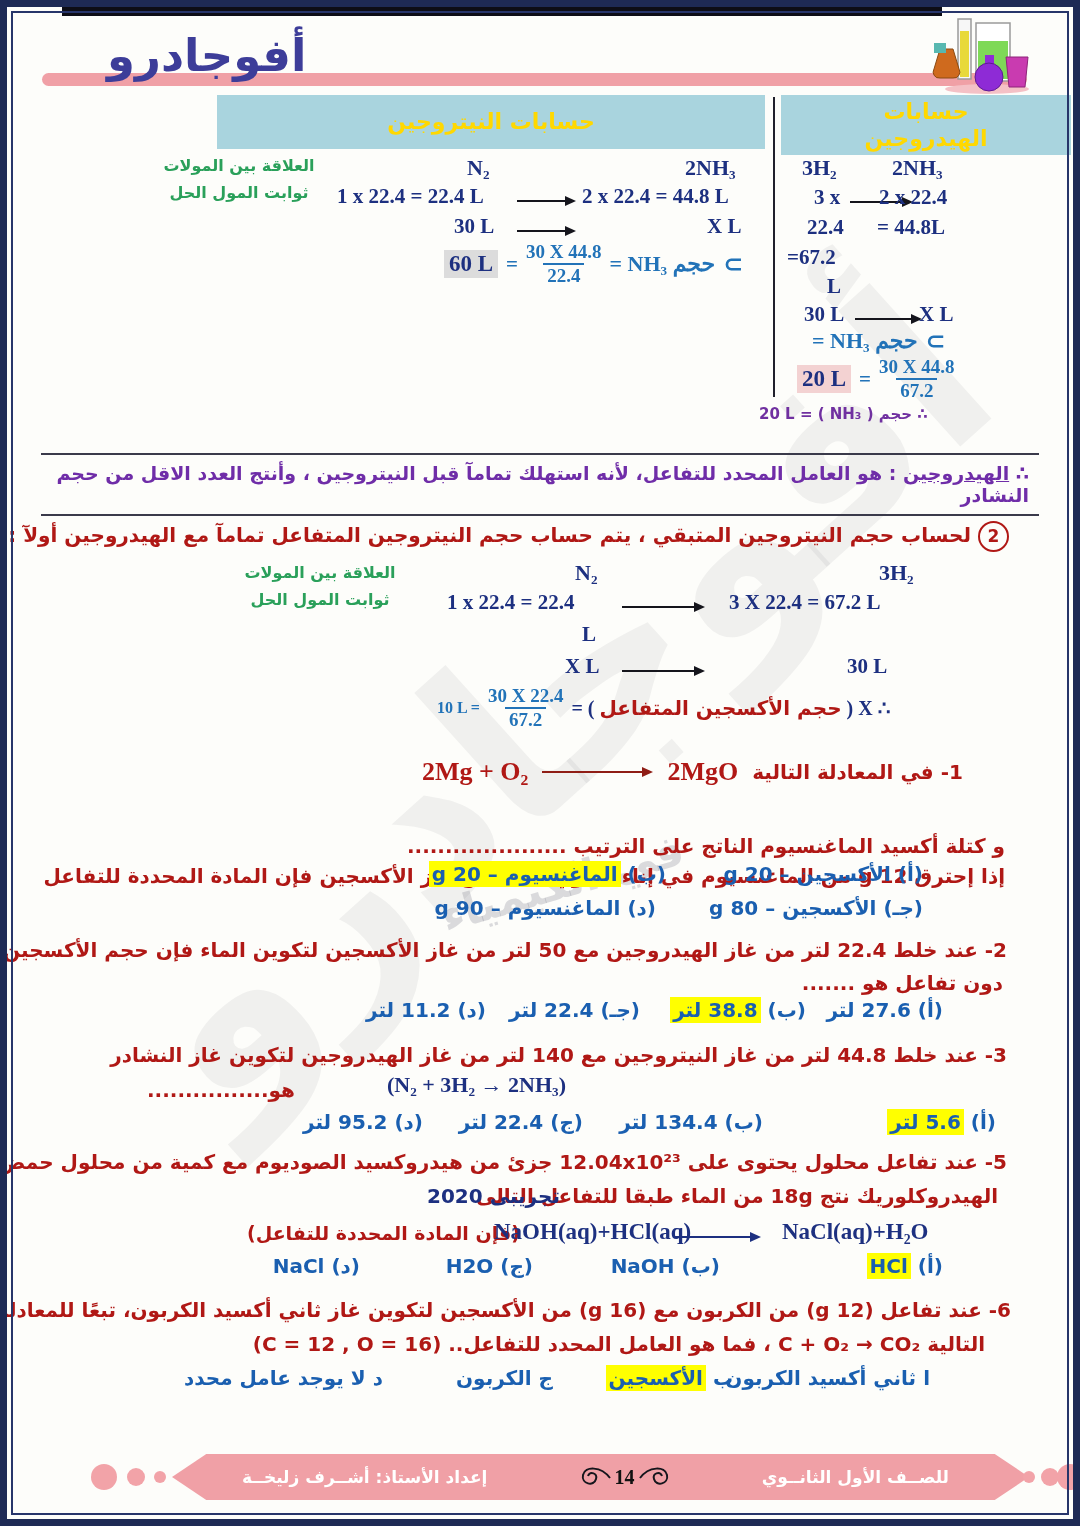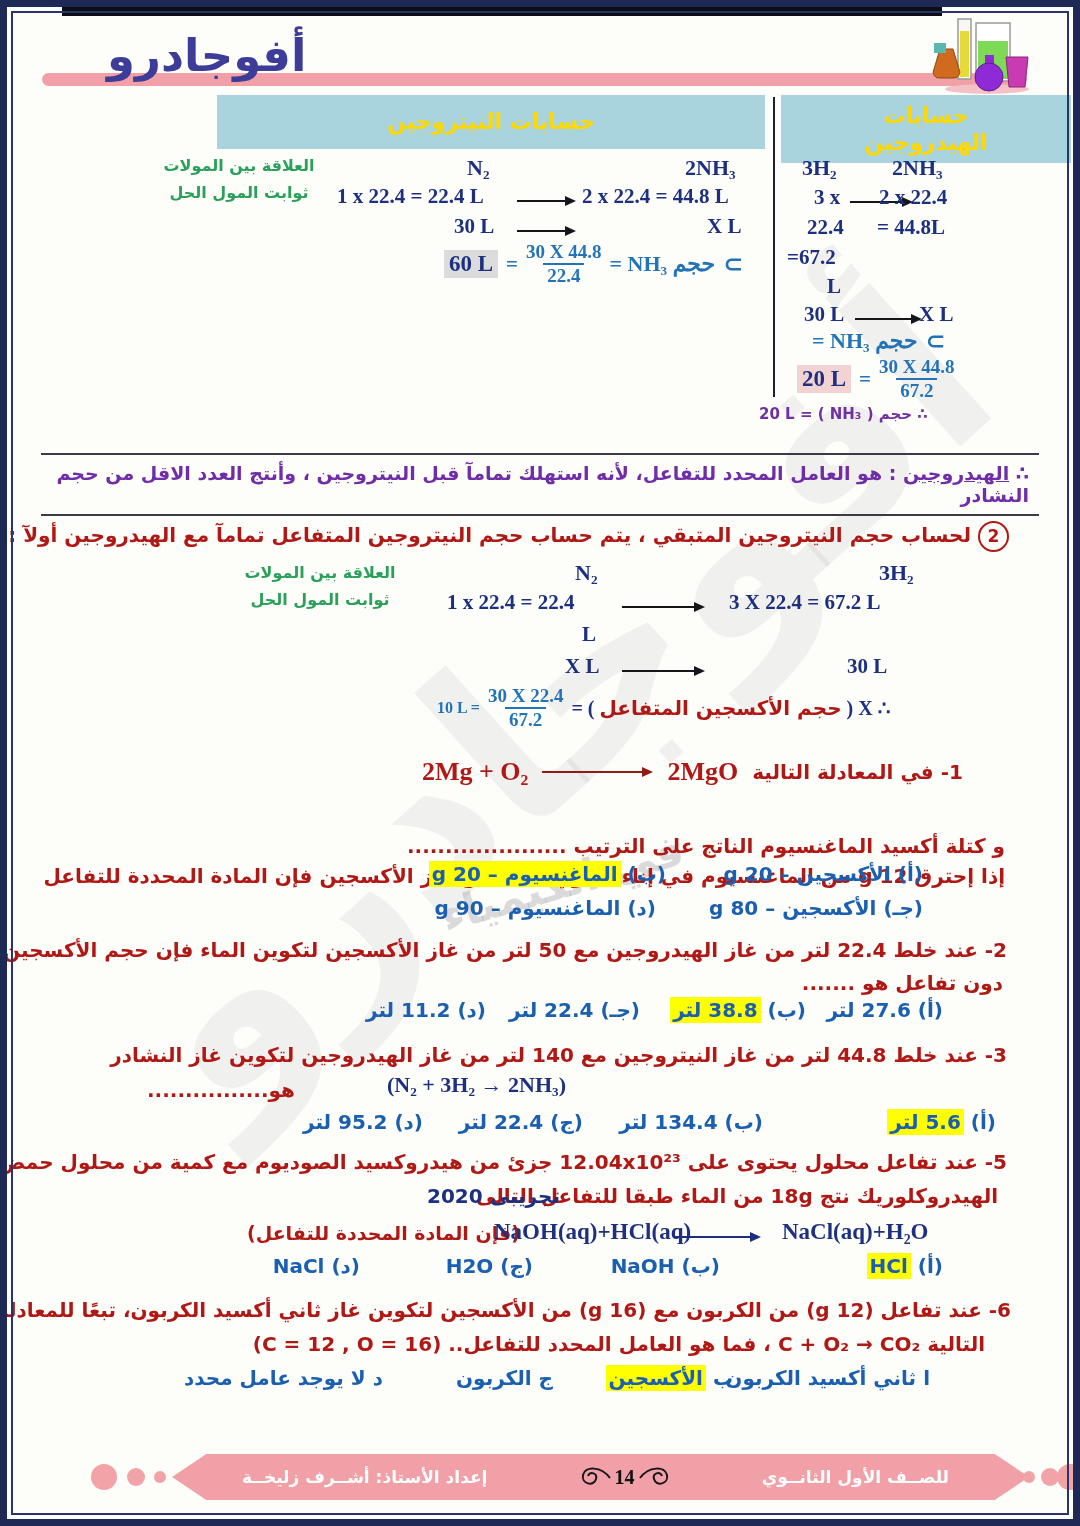--- a/index.html
+++ b/index.html
@@ -73,21 +73,21 @@
       <path d="M8,34 h13 l6,20 a6,6 0 0 1 -6,9 h-13 a6,6 0 0 1 -6,-9 Z" fill="#cf6a1e" stroke="#8a4a12" stroke-width="1"></path>
       <rect x="2" y="28" width="12" height="10" fill="#58b8b0"></rect>
       <rect x="53" y="40" width="9" height="14" fill="#8e2bd6"></rect>
       <circle cx="57" cy="62" r="14" fill="#8e2bd6" stroke="#5e1b92" stroke-width="1"></circle>
       <path d="M74,42 h22 l-3,30 h-16 Z" fill="#c93bb0" stroke="#8d2579" stroke-width="1"></path>
     </svg>
 
     <div class="teal-cell" style="left:210px;top:88px;width:548px;height:54px;">
       <span>حسابات النيتروجين</span>
     </div>
-    <div class="teal-cell" style="left:774px;top:88px;width:290px;height:68px;text-align:right;">
+    <div class="teal-cell" style="left:774px;top:88px;width:290px;height:60px;text-align:right;">
       <span>حسابات</span>
       <span>الهيدروجين</span>
     </div>
     <div class="t" style="left:766px;top:90px;width:2px;height:300px;background:#20202c;"></div>
 
     <div class="t green bold" style="left:152px;top:149px;width:160px;text-align:center;font-size:16px;">العلاقة بين المولات</div>
     <div class="t green bold" style="left:152px;top:176px;width:160px;text-align:center;font-size:16px;">ثوابت المول الحل</div>
 
     <div class="t serif navy" style="left:460px;top:147px;font-size:22px;">N₂</div>
     <div class="t serif navy" style="left:678px;top:147px;font-size:22px;">2NH₃</div>

